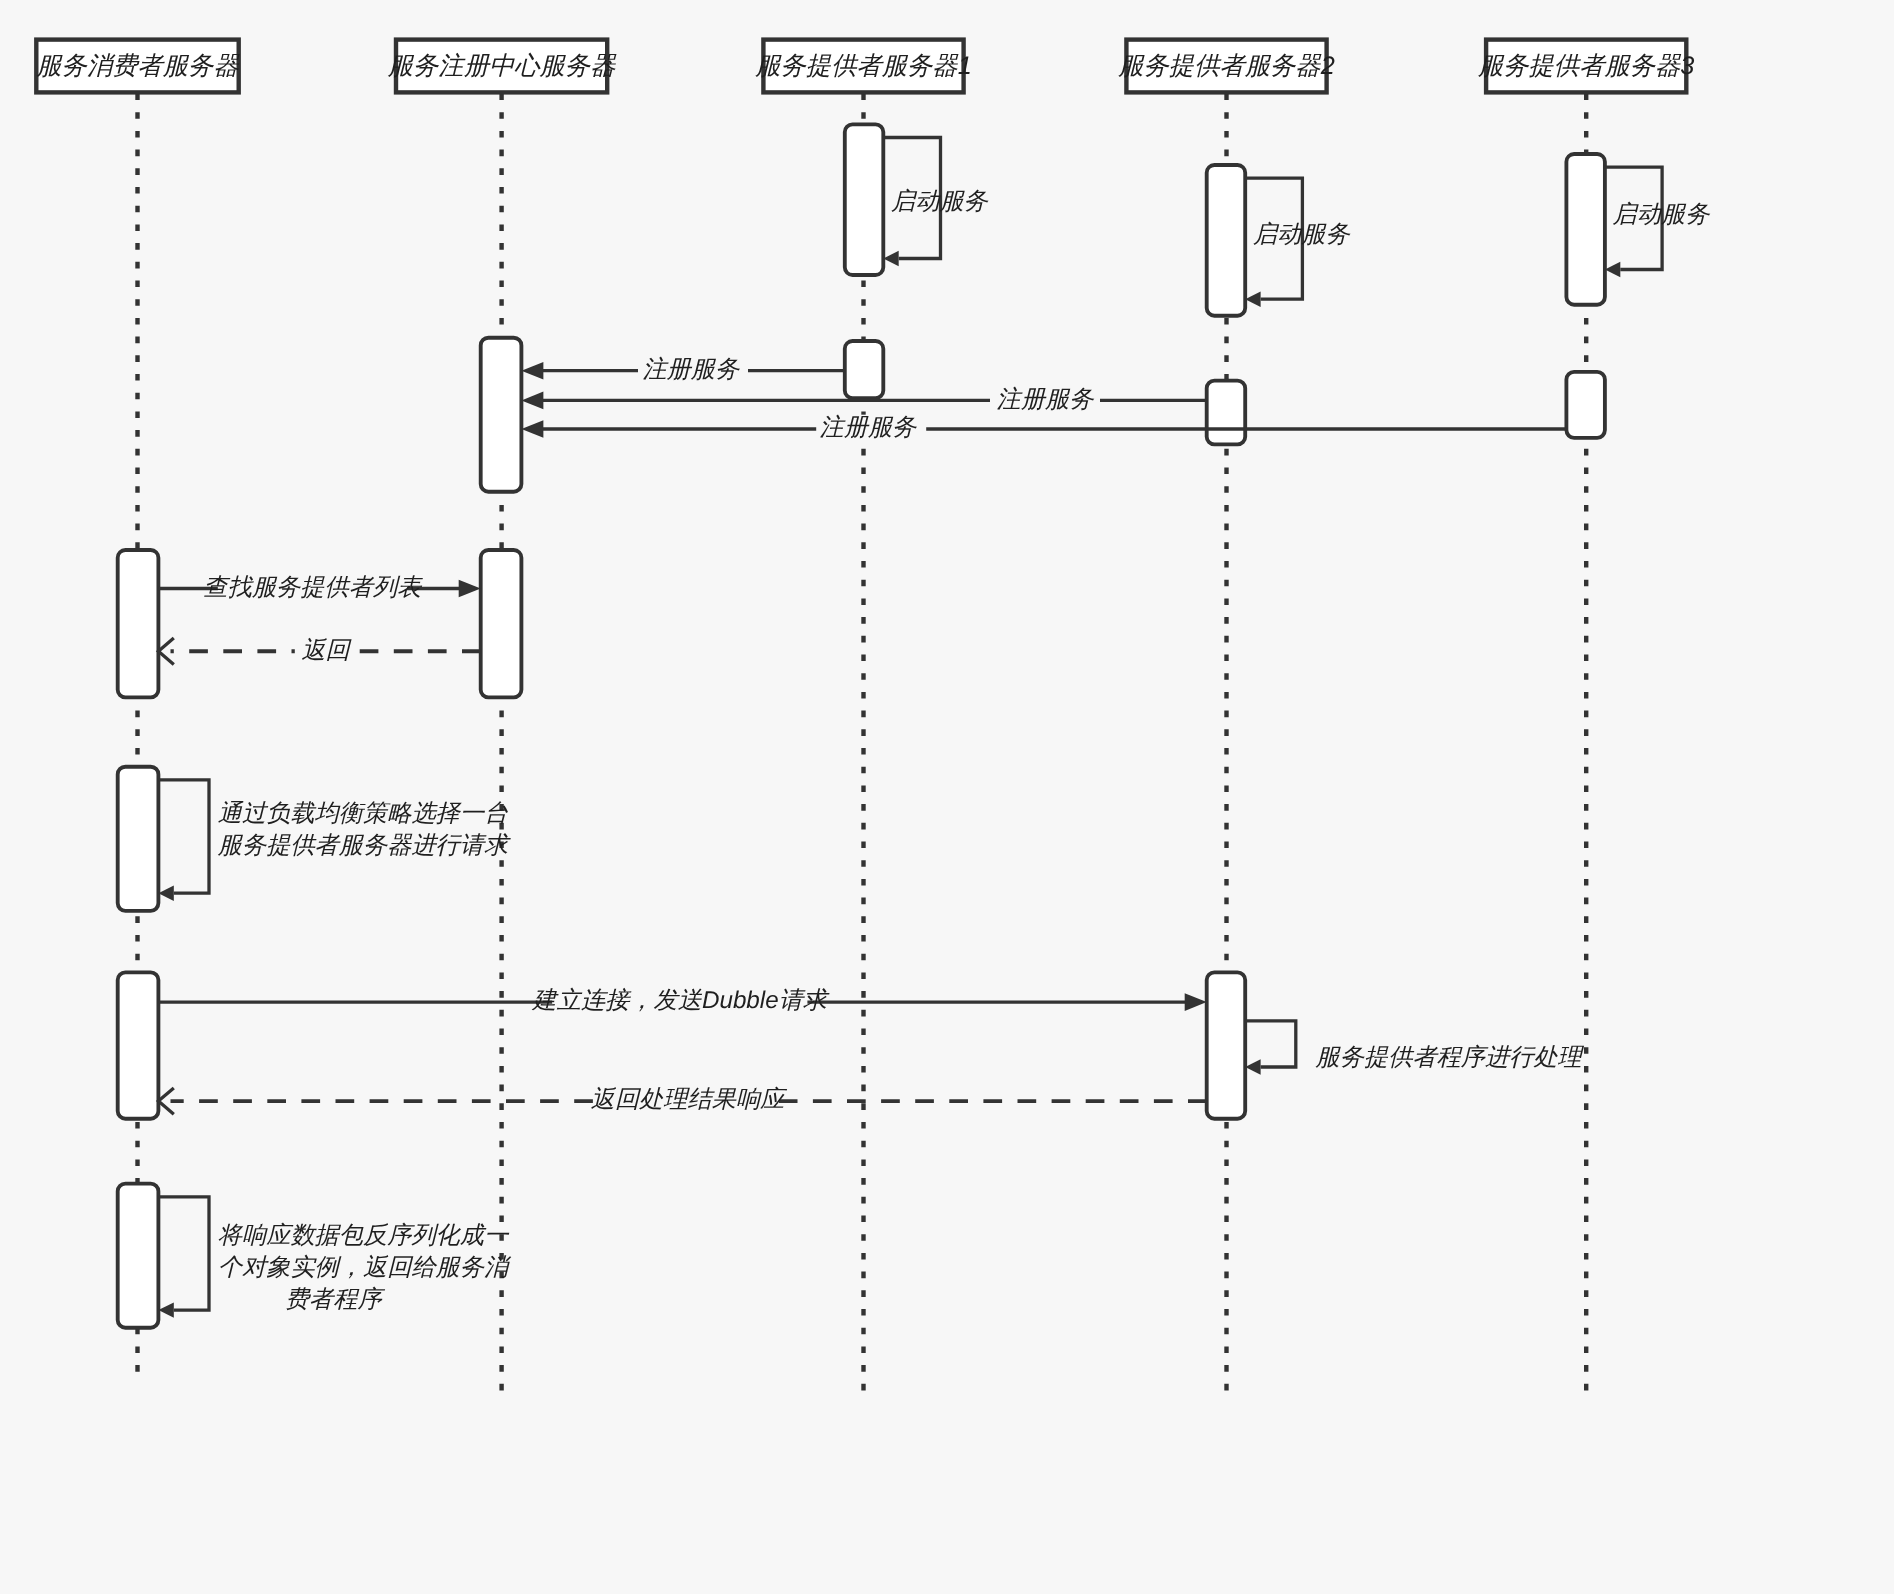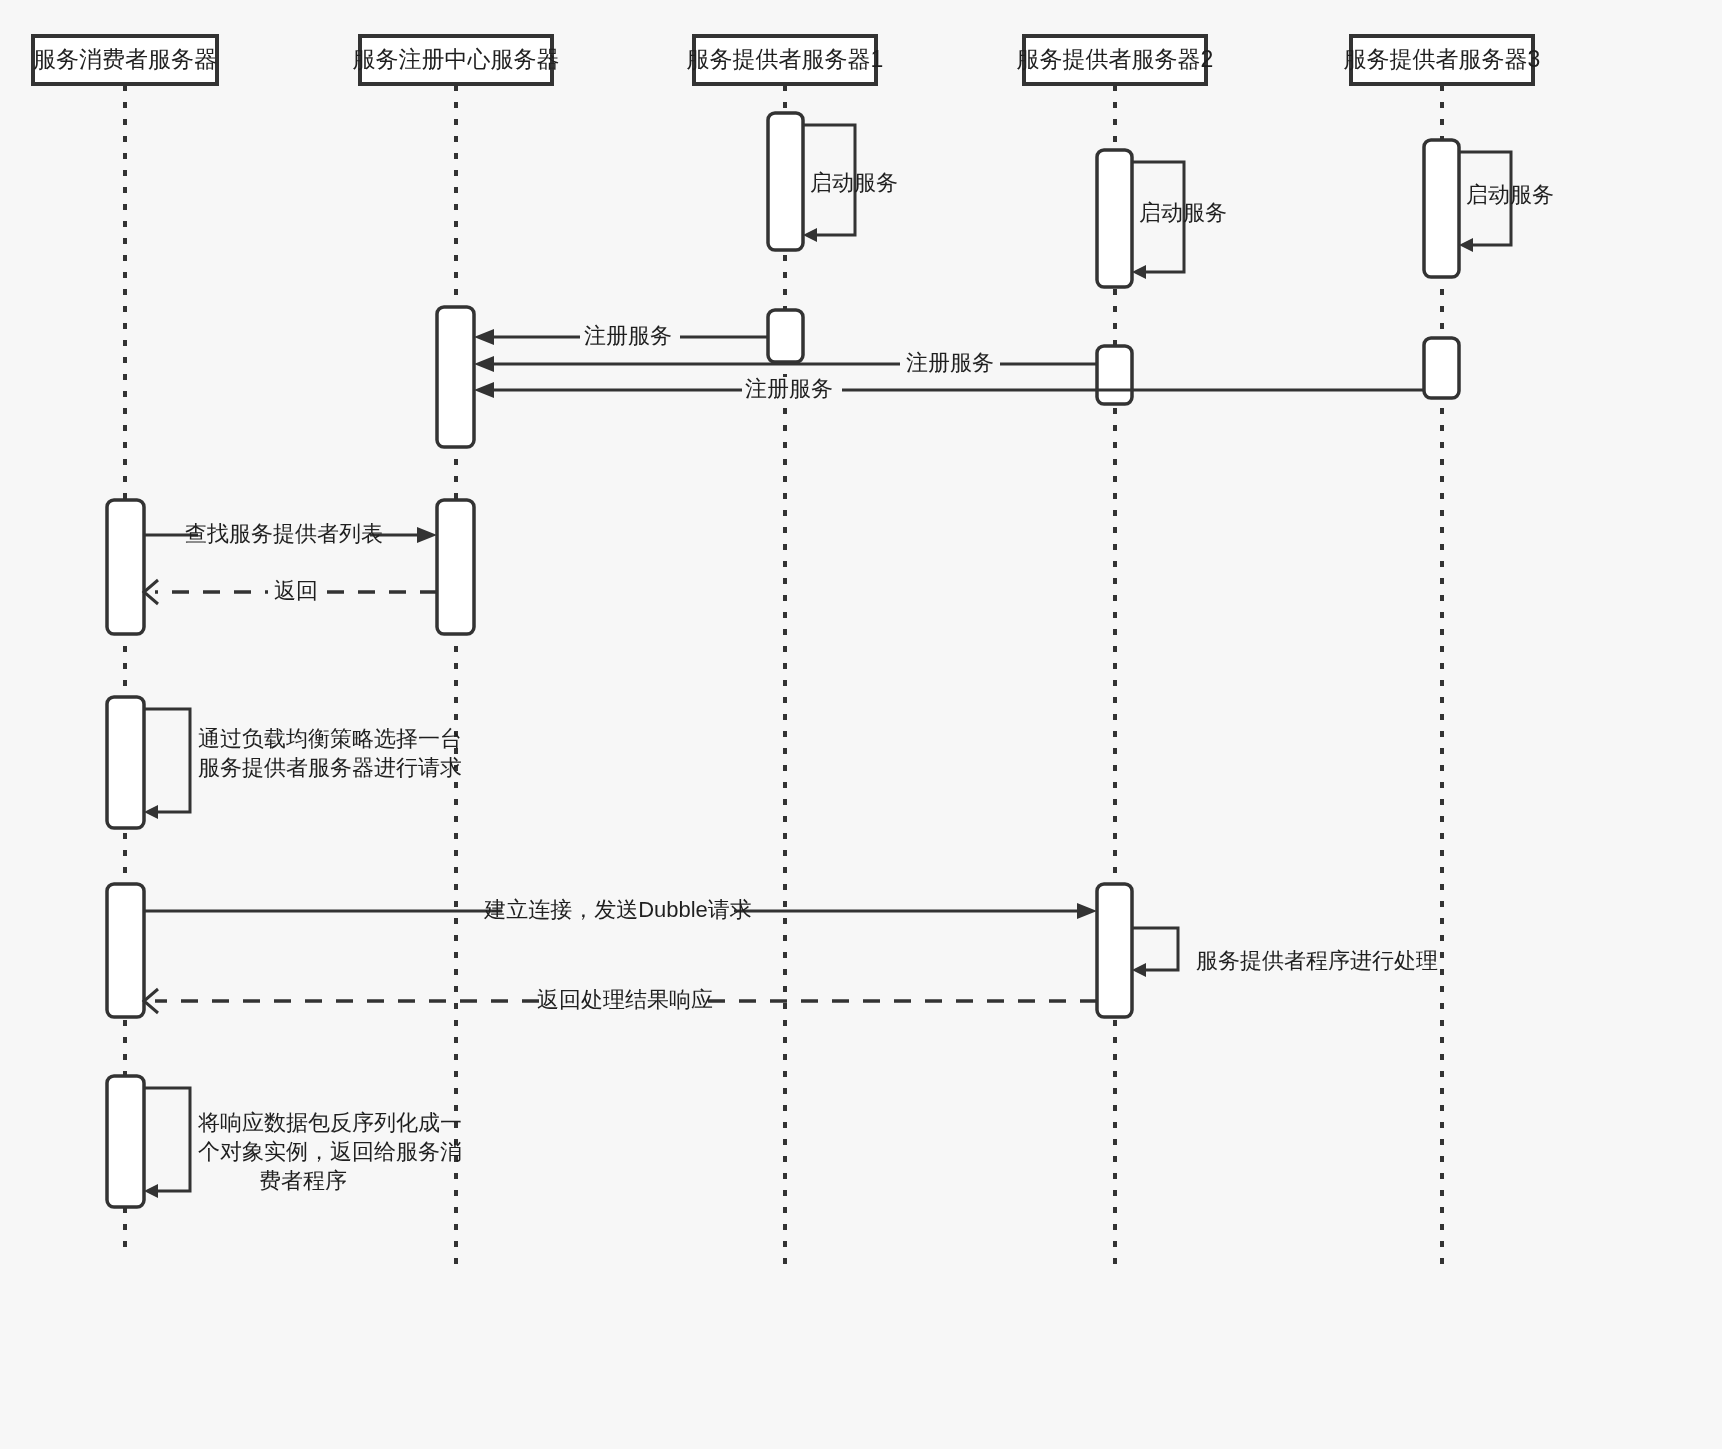--- a/index.html
+++ b/index.html
@@ -11,20 +11,21 @@
     width: 1722px;
     height: 1449px;
     font-family: "Liberation Sans", "DejaVu Sans", sans-serif;
     overflow: hidden;
   }
   #diagram-root {
     position: relative;
     width: 1722px;
     height: 1408px;
     background: #f7f7f7;
+    font-style: italic;
   }
   svg.seq {
     position: absolute;
     top: 0;
     left: 0;
     width: 1722px;
     height: 1449px;
     display: block;
   }
   .lifeline {

